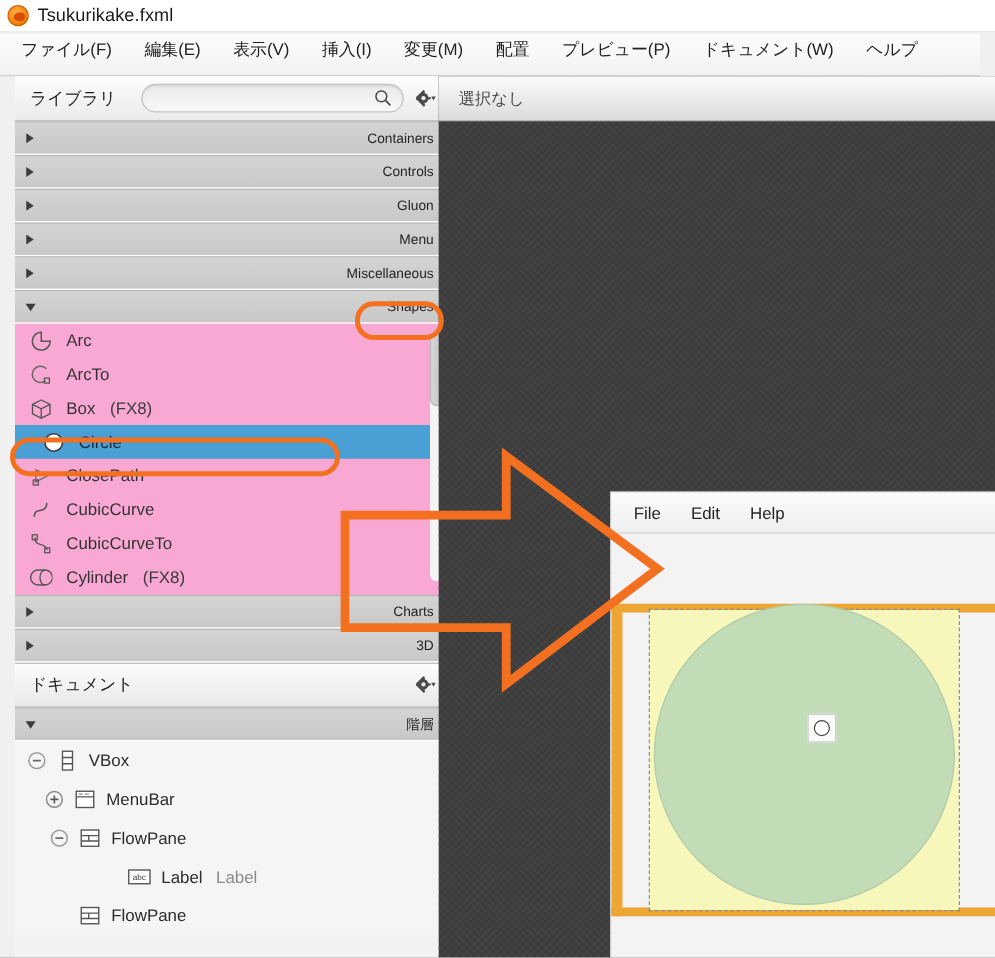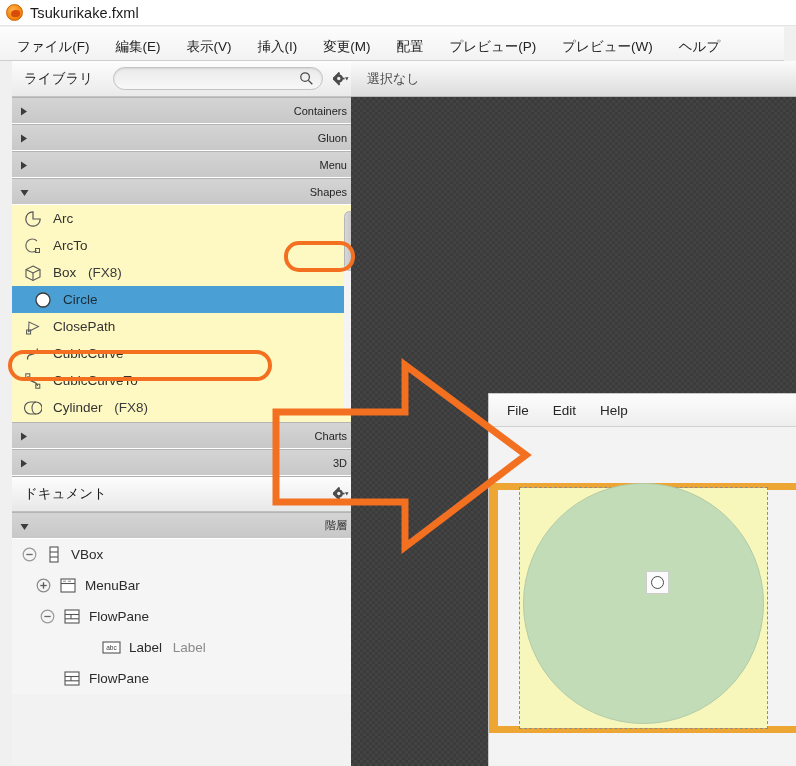--- a/index.html
+++ b/index.html
@@ -30,21 +30,21 @@
     width: 9px; height: 7px; border-radius: 55% 45% 50% 50%;
     background: #d94b0a;
   }
   .title-text { font-size: 14.5px; color: #1a1a1a; letter-spacing: .1px; }
 
   
   .menubar {
     position: absolute; left: 0; top: 27px; width: 784px; height: 34px;
     background: linear-gradient(#fdfdfd, #f2f2f2);
     border-bottom: 1px solid #cfcfcf;
-    display: flex; align-items: flex-end;
+    display: flex; align-items: flex-start;
   }
   .menu-item {
     font-size: 13.5px; color: #222;
     padding: 4px 11px; margin: 0 2px; cursor: default; white-space: nowrap;
   }
   .menu-item:first-child { margin-left: 6px; }
 
   
   .left-panel {
     position: absolute; left: 12px; top: 61px; width: 350px; height: 705px;
@@ -80,21 +80,21 @@
     border-top: 1px solid #b4b4b4;
     padding: 0 14px 0 8px;
     position: relative;
   }
   .accordion-row .arrow { width: 14px; flex: none; }
   .accordion-row .acc-label {
     flex: 1; text-align: right; font-size: 11px; color: #242424; white-space: nowrap;
   }
 
   .shapes-list {
-    background: #fef9c3; position: relative; overflow: hidden;
+    background: #f9a8d4; position: relative; overflow: hidden;
   }
   .list-row {
     height: 27px; display: flex; align-items: center; gap: 9px;
     padding-left: 10px; font-size: 13.5px; color: #333;
   }
   .list-row.selected { background: #4a9fd4; color: #1d2c38; padding-left: 20px; }
   .row-icon { width: 22px; height: 20px; flex: none; display: flex; align-items: center; justify-content: center; }
   .row-label { white-space: nowrap; }
   .row-label .fx { color: #3b3b3b; }
 
@@ -209,21 +209,21 @@
   </div>
 
   <div class="menubar">
     <div class="menu-item">ファイル(F)</div>
     <div class="menu-item">編集(E)</div>
     <div class="menu-item">表示(V)</div>
     <div class="menu-item">挿入(I)</div>
     <div class="menu-item">変更(M)</div>
     <div class="menu-item">配置</div>
     <div class="menu-item">プレビュー(P)</div>
-    <div class="menu-item">プレビュー(W)</div>
+    <div class="menu-item">ドキュメント(W)</div>
     <div class="menu-item">ヘルプ</div>
   </div>
 
   <div class="left-panel">
 
     <div class="panel-header">
       <div class="panel-title">ライブラリ</div>
       <div class="search-box">
         <input type="text" placeholder="" style="">
         <svg width="15" height="15" viewBox="0 0 16 16">
@@ -253,29 +253,45 @@
           </svg>
       </span>
       <span class="acc-label">Containers</span>
     </div>
     <div class="accordion-row">
       <span class="arrow">
         <svg width="8" height="9" viewBox="0 0 8 9">
             <polygon points="1,0.5 7,4.5 1,8.5" fill="#3c3c3c"></polygon>
           </svg>
       </span>
+      <span class="acc-label">Controls</span>
+    </div>
+    <div class="accordion-row">
+      <span class="arrow">
+        <svg width="8" height="9" viewBox="0 0 8 9">
+            <polygon points="1,0.5 7,4.5 1,8.5" fill="#3c3c3c"></polygon>
+          </svg>
+      </span>
       <span class="acc-label">Gluon</span>
     </div>
     <div class="accordion-row">
       <span class="arrow">
         <svg width="8" height="9" viewBox="0 0 8 9">
             <polygon points="1,0.5 7,4.5 1,8.5" fill="#3c3c3c"></polygon>
           </svg>
       </span>
       <span class="acc-label">Menu</span>
+    </div>
+    <div class="accordion-row">
+      <span class="arrow">
+        <svg width="8" height="9" viewBox="0 0 8 9">
+            <polygon points="1,0.5 7,4.5 1,8.5" fill="#3c3c3c"></polygon>
+          </svg>
+      </span>
+      <span class="acc-label">Miscellaneous</span>
     </div>
     <div class="accordion-row">
       <span class="arrow">
         <svg width="9" height="8" viewBox="0 0 9 8">
             <polygon points="0.5,1 8.5,1 4.5,7" fill="#3c3c3c"></polygon>
           </svg>
       </span>
       <span class="acc-label">Shapes</span>
     </div>
 

